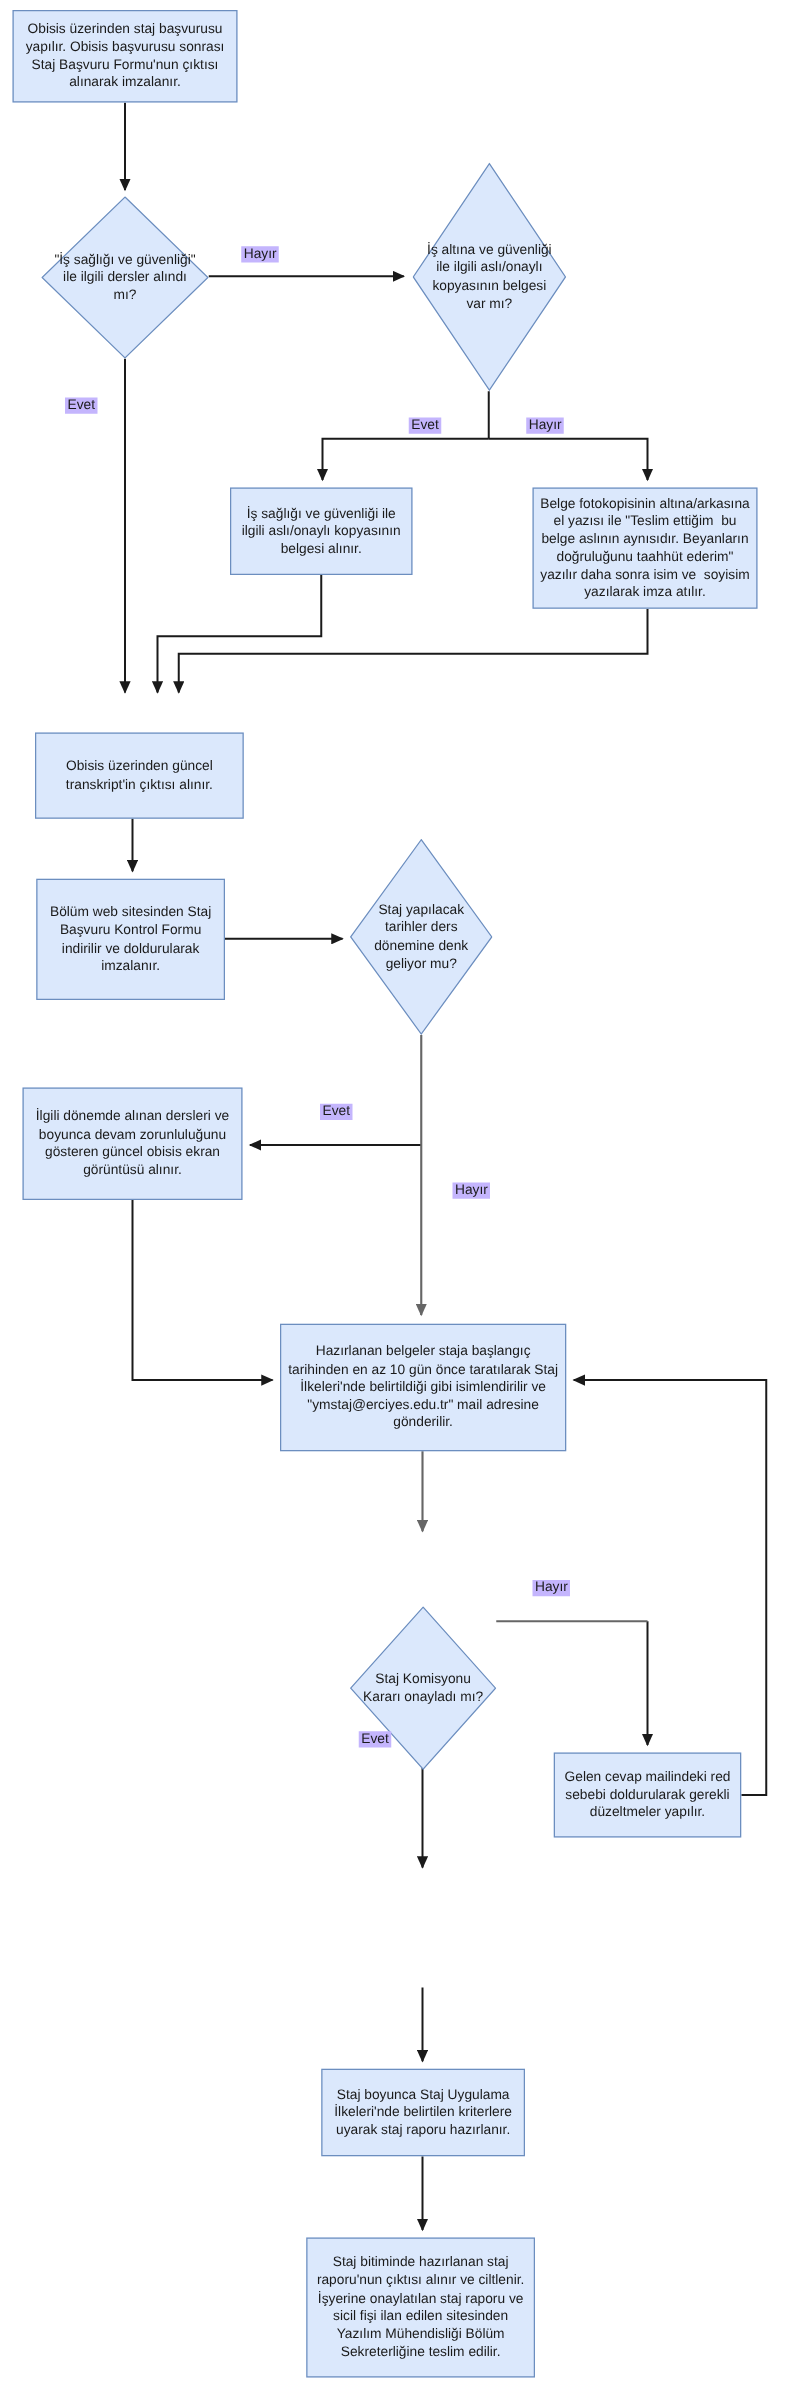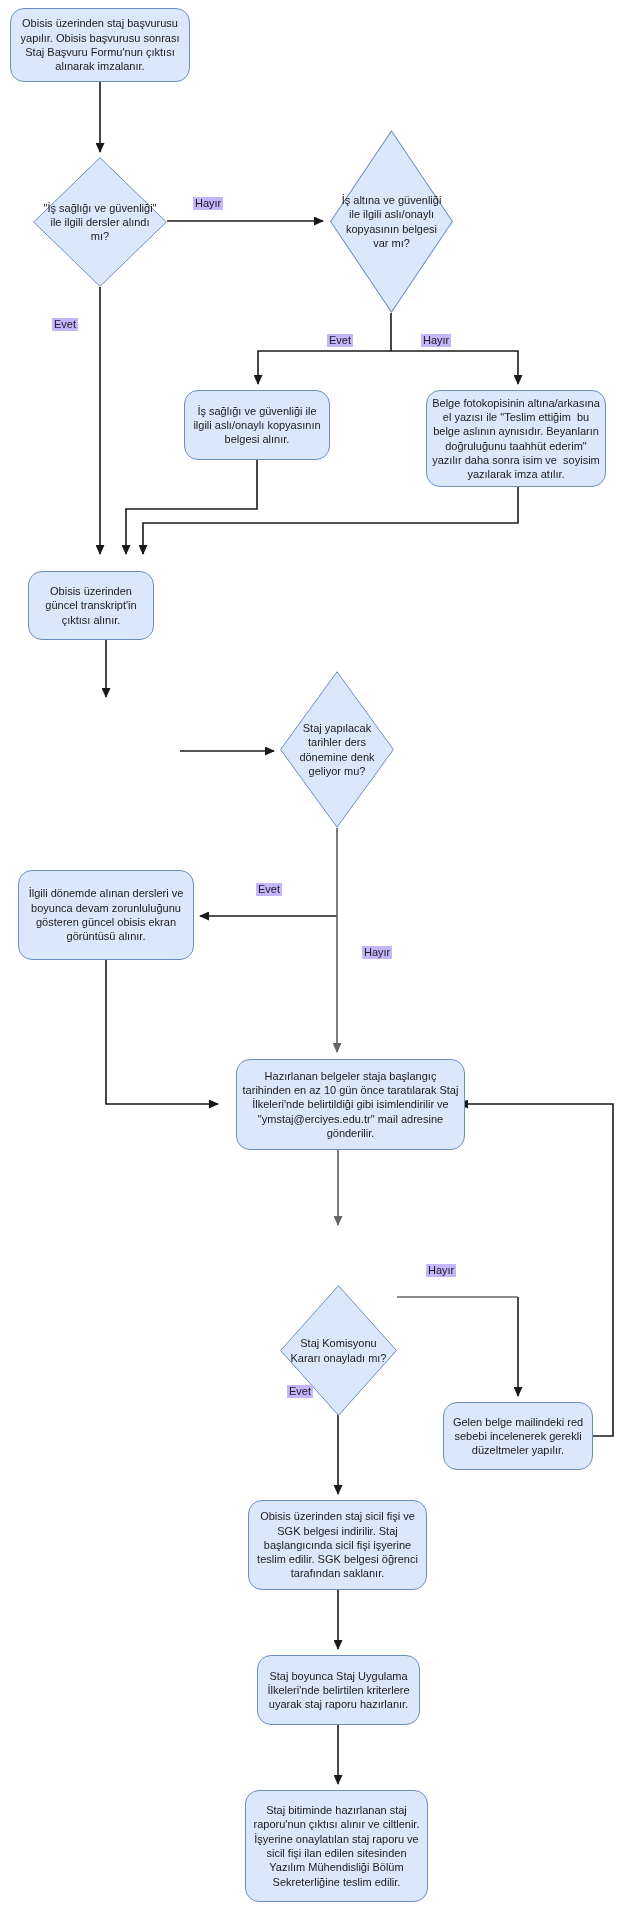--- a/index.html
+++ b/index.html
@@ -15,21 +15,21 @@
   .node{
     position:absolute;z-index:2;
     display:flex;align-items:center;justify-content:center;
     box-sizing:border-box;
     text-align:center;
     font-size:11px;line-height:1.3;
   }
   .process{
     background:#dbe8fc;
     border:1px solid #6c8ebf;
-    border-radius:14px;
+    border-radius:0;
     padding:3px 5px;
   }
   .decision{background:transparent;padding:0;}
   .decision .shape{
     position:absolute;left:0;top:0;width:100%;height:100%;
   }
   .decision .shape polygon{
     fill:#dbe8fc;stroke:#6c8ebf;stroke-width:1;
     vector-effect:non-scaling-stroke;
   }
@@ -105,54 +105,54 @@
   </div>
 
   <div class="node process" style="left:184px;top:390px;width:146px;height:70px">
     <div class="node-text">İş sağlığı ve güvenliği ile ilgili aslı/onaylı kopyasının belgesi alınır.</div>
   </div>
 
   <div class="node process" style="left:426px;top:390px;width:180px;height:97px">
     <div class="node-text">Belge fotokopisinin altına/arkasına el yazısı ile "Teslim ettiğim  bu belge aslının aynısıdır. Beyanların doğruluğunu taahhüt ederim" yazılır daha sonra isim ve  soyisim yazılarak imza atılır.</div>
   </div>
 
-  <div class="node process" style="left:28px;top:571px;width:126px;height:69px">
+  <div class="node process" style="left:28px;top:586px;width:167px;height:69px">
     <div class="node-text">Obisis üzerinden güncel transkript'in çıktısı alınır.</div>
   </div>
 
+  <div class="node process" style="left:29px;top:703px;width:151px;height:97px">
+    <div class="node-text">Bölüm web sitesinden Staj Başvuru Kontrol Formu indirilir ve doldurularak imzalanır.</div>
+  </div>
 
   <div class="node decision" style="left:280px;top:671px;width:114px;height:157px">
     <svg class="shape" viewBox="0 0 100 100" preserveAspectRatio="none">
       <polygon points="50,0.5 99.5,50 50,99.5 0.5,50"></polygon>
     </svg>
     <div class="node-text">Staj yapılacak tarihler ders dönemine denk geliyor mu?</div>
   </div>
 
   <div class="node process" style="left:18px;top:870px;width:176px;height:90px">
     <div class="node-text">İlgili dönemde alınan dersleri ve boyunca devam zorunluluğunu gösteren güncel obisis ekran  görüntüsü alınır.</div>
   </div>
 
-  <div class="node process" style="left:236px;top:1059px;width:229px;height:91px">
+  <div class="node process" style="left:224px;top:1059px;width:229px;height:102px">
     <div class="node-text">Hazırlanan belgeler staja başlangıç tarihinden en az 10 gün önce taratılarak Staj İlkeleri'nde belirtildiği gibi isimlendirilir ve "ymstaj@erciyes.edu.tr" mail adresine gönderilir.</div>
   </div>
 
   <div class="node decision" style="left:280px;top:1285px;width:117px;height:131px">
     <svg class="shape" viewBox="0 0 100 100" preserveAspectRatio="none">
       <polygon points="50,0.5 99.5,50 50,99.5 0.5,50"></polygon>
     </svg>
     <div class="node-text">Staj Komisyonu Kararı onayladı mı?</div>
   </div>
 
   <div class="node process" style="left:443px;top:1402px;width:150px;height:68px">
-    <div class="node-text">Gelen belge mailindeki red sebebi incelenerek gerekli düzeltmeler yapılır.</div>
+    <div class="node-text">Gelen cevap mailindeki red sebebi doldurularak gerekli düzeltmeler yapılır.</div>
   </div>
 
-  <div class="node process" style="left:248px;top:1500px;width:179px;height:90px">
-    <div class="node-text">Obisis üzerinden staj sicil fişi ve SGK belgesi indirilir. Staj başlangıcında sicil fişi işyerine teslim edilir. SGK belgesi öğrenci tarafından saklanır.</div>
-  </div>
 
   <div class="node process" style="left:257px;top:1655px;width:163px;height:70px">
     <div class="node-text">Staj boyunca Staj Uygulama İlkeleri'nde belirtilen kriterlere uyarak staj raporu hazırlanır.</div>
   </div>
 
   <div class="node process" style="left:245px;top:1790px;width:183px;height:112px">
     <div class="node-text">Staj bitiminde hazırlanan staj raporu'nun çıktısı alınır ve ciltlenir. İşyerine onaylatılan staj raporu ve sicil fişi ilan edilen sitesinden Yazılım Mühendisliği Bölüm Sekreterliğine teslim edilir.</div>
   </div>
 
   <span class="edge-label" style="left:193px;top:197px">Hayır</span>

